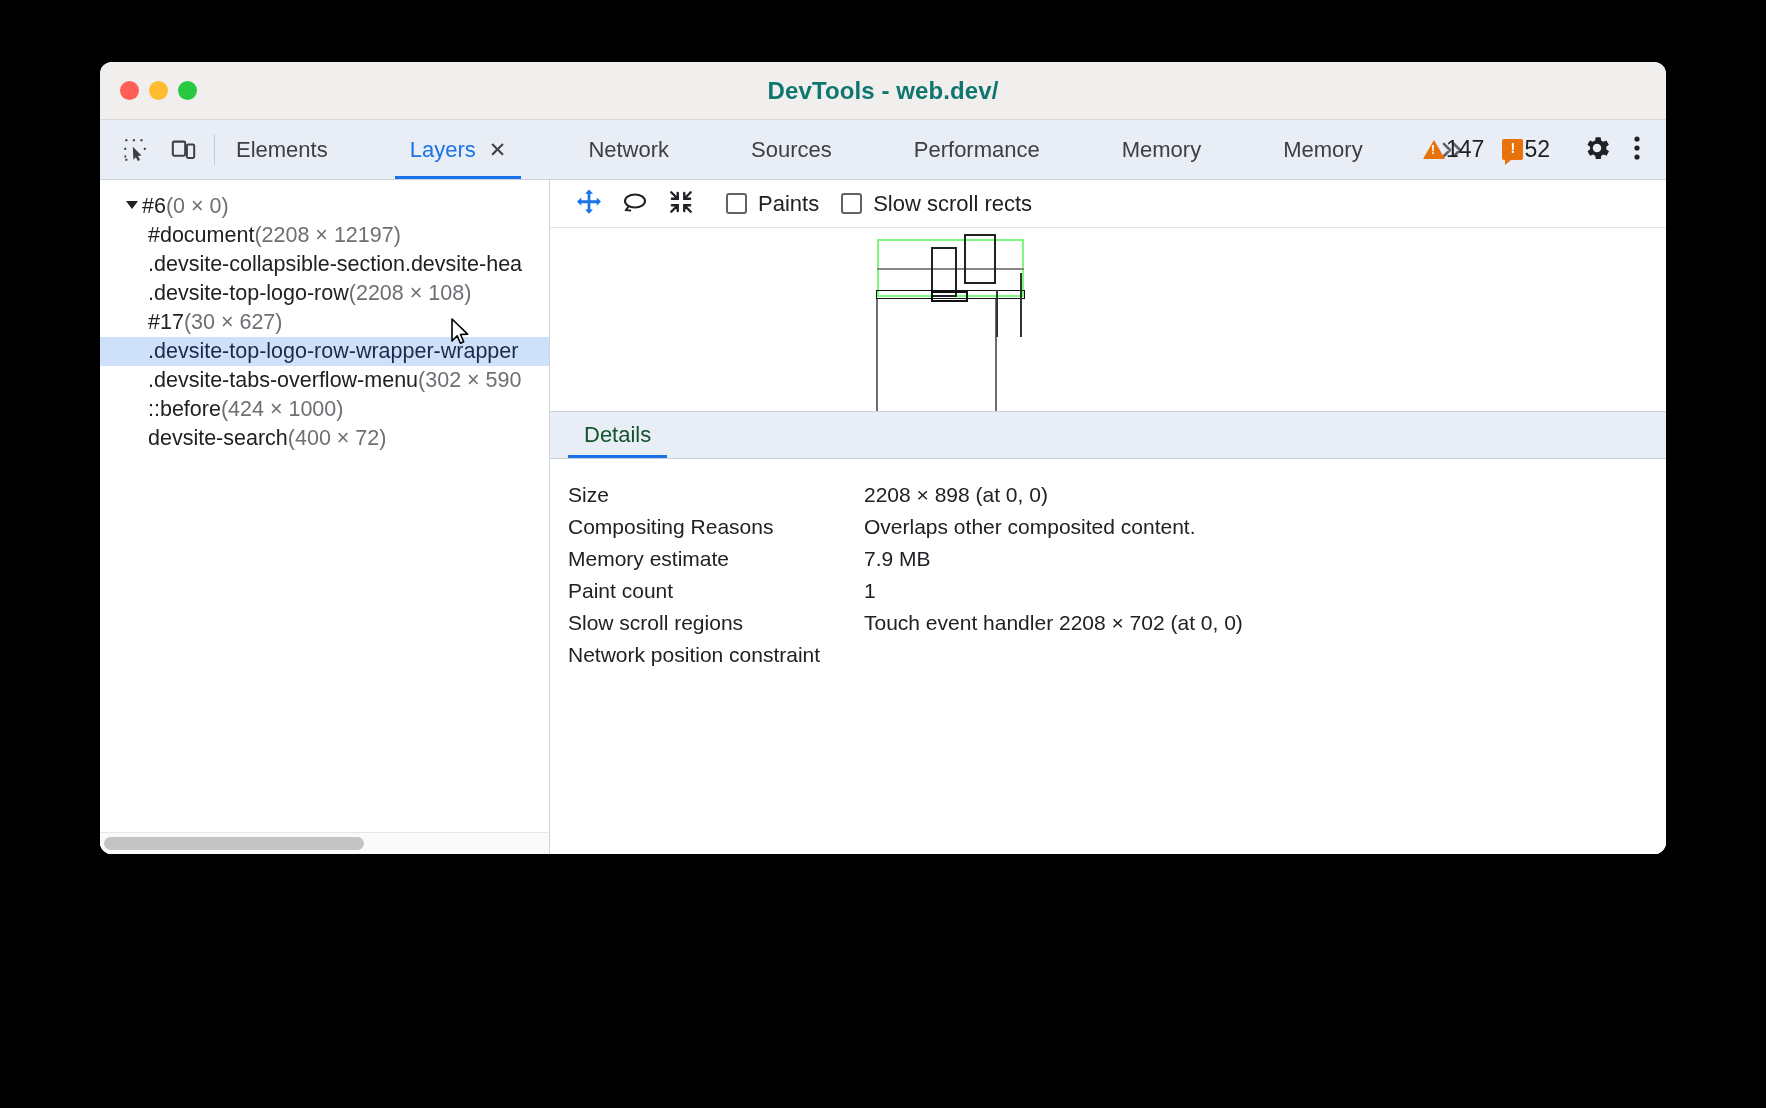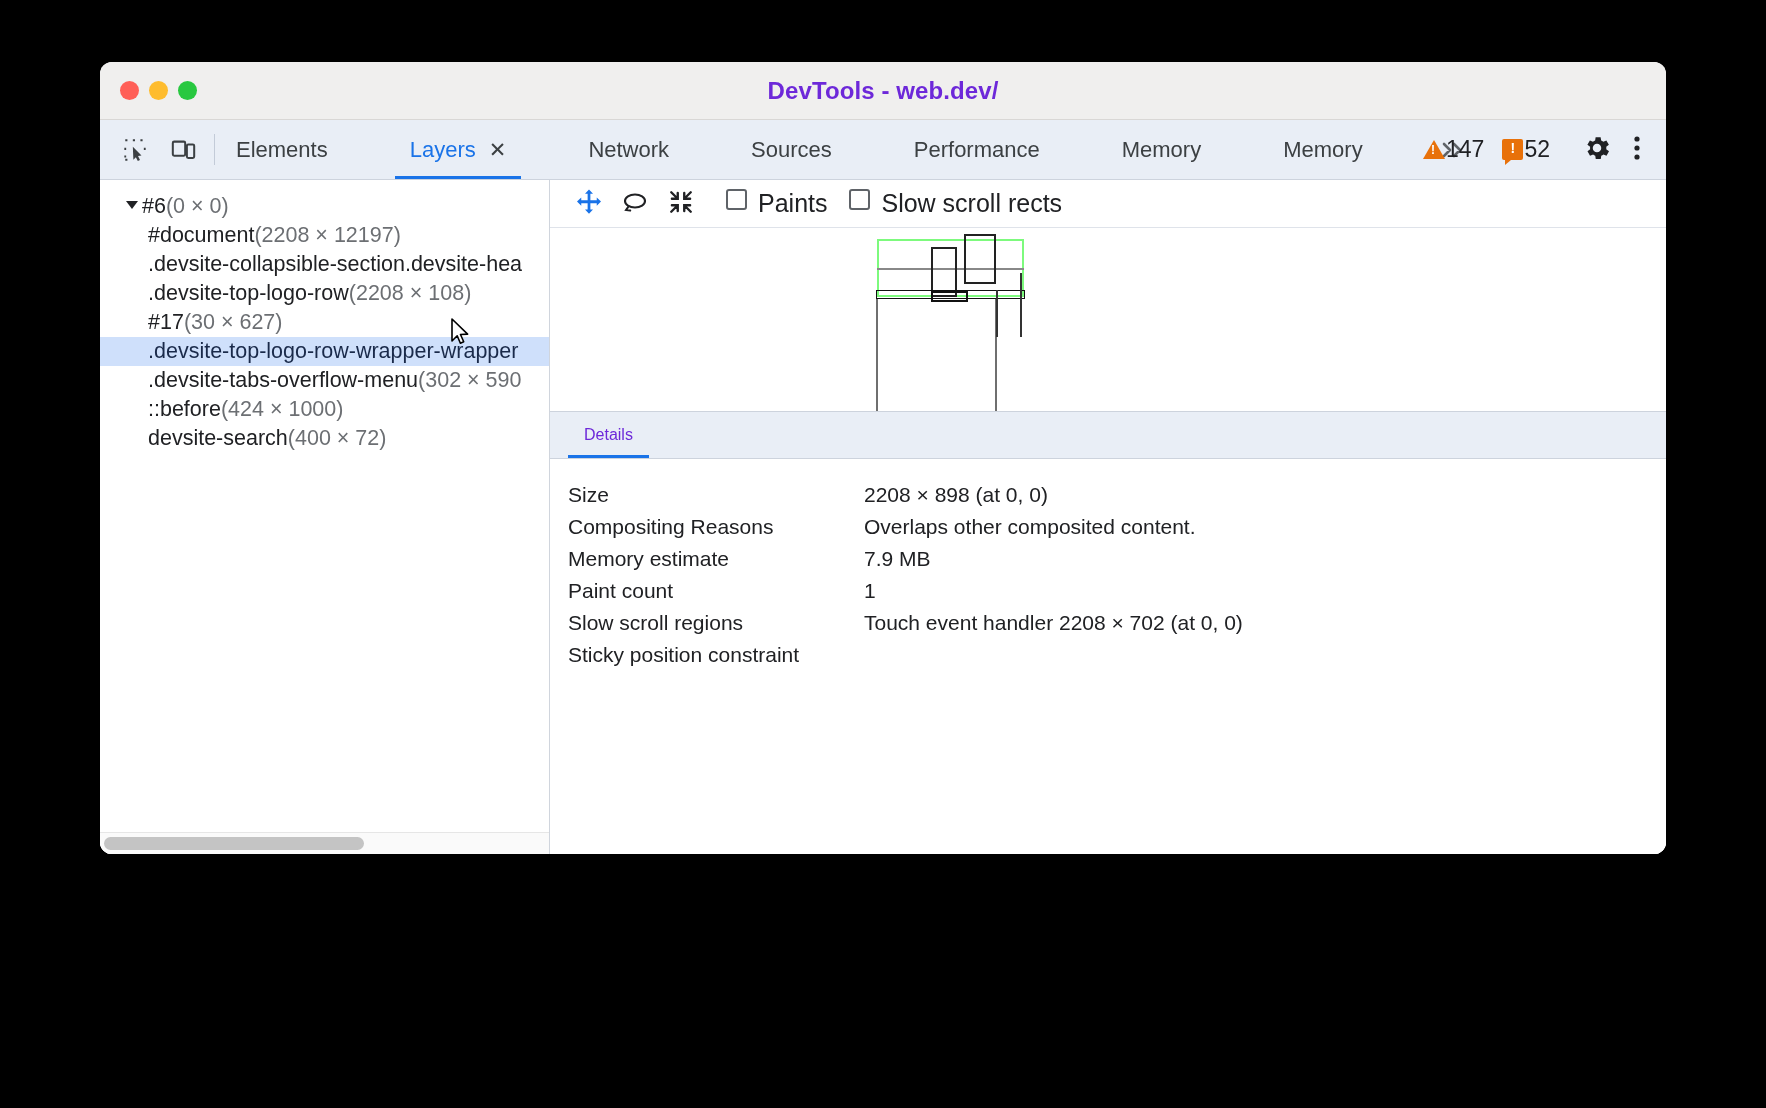--- a/index.html
+++ b/index.html
@@ -42,21 +42,21 @@
   .light { width: 19px; height: 19px; border-radius: 50%; }
   .light.red    { background: #ff5f57; }
   .light.yellow { background: #febc2e; }
   .light.green  { background: #28c840; }
   #window-title {
     position: absolute;
     left: 0; right: 0;
     text-align: center;
     font-size: 24px;
     font-weight: bold;
-    color: #6d28d9;
+    color: #0f766e;
     letter-spacing: .1px;
     pointer-events: none;
   }
 
   
   #tabbar {
     height: 60px;
     flex: 0 0 60px;
     background: #e9eef6;
     border-bottom: 1px solid #cdd3dd;
@@ -253,23 +253,24 @@
     padding-left: 16px;
     gap: 0;
     background: #fff;
   }
   .tool-btn {
     width: 46px; height: 38px;
     display: flex; align-items: center; justify-content: center;
   }
   .cb-item {
     display: flex;
+    align-items: center;
     gap: 11px;
     margin-left: 22px;
-    font-size: 25px;
+    font-size: 22px;
     color: #202124;
   }
   .cbox {
     width: 21px; height: 21px;
     border: 2px solid #5f6368;
     border-radius: 3px;
     background: #fff;
   }
 
   
@@ -336,22 +337,22 @@
     border-top: 1px solid #cdd3dd;
     border-bottom: 1px solid #cdd3dd;
     display: flex;
     align-items: stretch;
     padding-left: 18px;
   }
   #details-tab {
     display: flex;
     align-items: center;
     padding: 0 16px;
-    font-size: 16px;
-    color: #6d28d9;
+    font-size: 22px;
+    color: #14532d;
     position: relative;
   }
   #details-tab::after {
     content: "";
     position: absolute;
     left: 0; right: 0; bottom: 0;
     height: 3px;
     background: #1a73e8;
   }
   #details-body {
@@ -591,21 +592,21 @@
         </div>
         <div class="d-row">
           <div class="d-key">Paint count</div>
           <div class="d-val">1</div>
         </div>
         <div class="d-row">
           <div class="d-key">Slow scroll regions</div>
           <div class="d-val">Touch event handler 2208 × 702 (at 0, 0)</div>
         </div>
         <div class="d-row">
-          <div class="d-key">Sticky position constraint</div>
+          <div class="d-key">Network position constraint</div>
           <div class="d-val"></div>
         </div>
       </div>
 
     </div>
   </div>
 </div>
 
 <div id="cursor">
   <svg width="20" height="30" viewBox="0 0 20 30">

